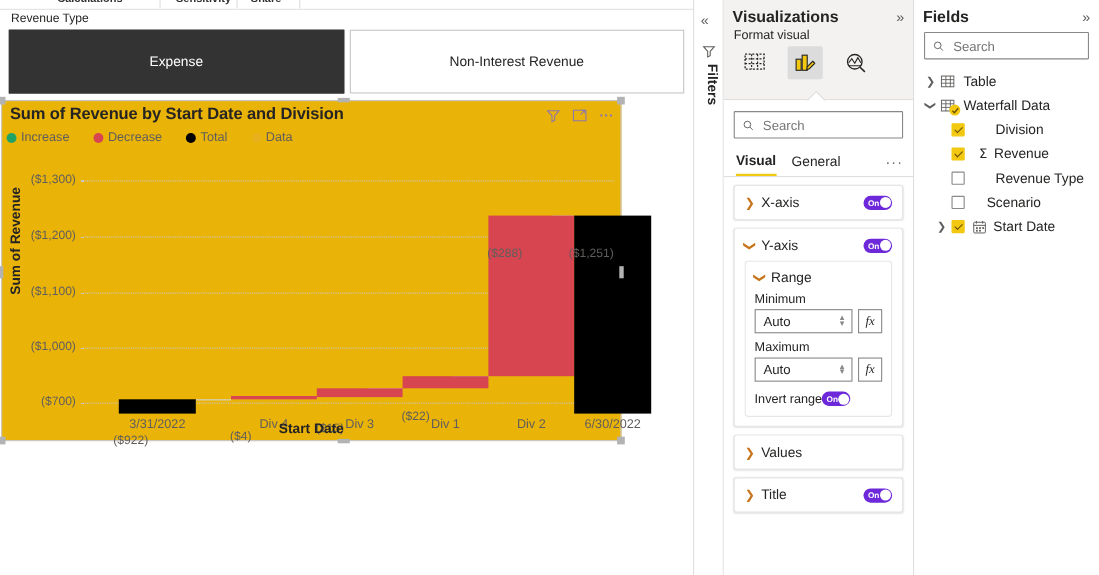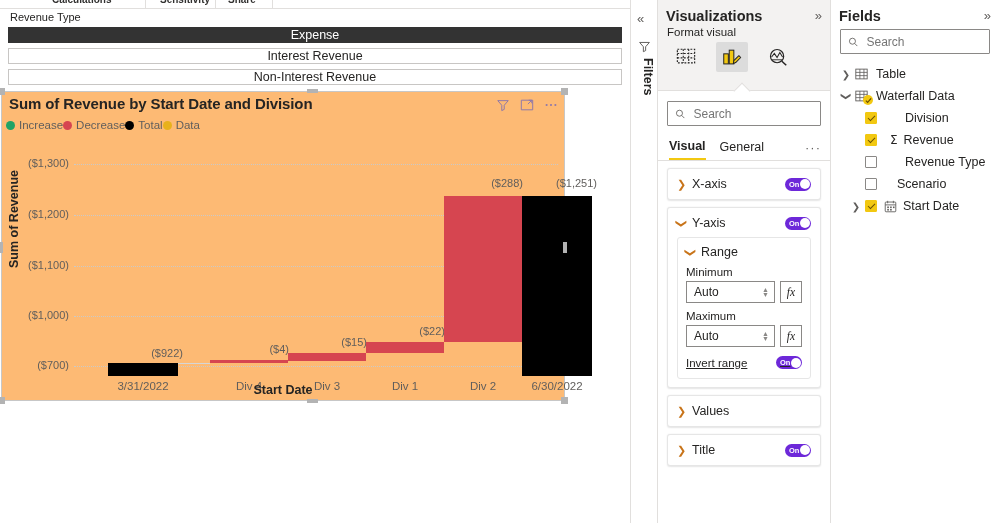--- a/index.html
+++ b/index.html
@@ -30,68 +30,68 @@
 
   
   #canvas {
     position:absolute; left:0; top:9px; width:630px; height:514px;
     background:#ffffff;
   }
 
   
   #slicer { position:absolute; left:8px; top:2px; width:614px; height:80px; }
   #slicer-label { font-size:11px; color:#252423; padding-left:2px; }
-  #slicer-tiles { display:flex; gap:5px; margin-top:4px; height:58px;flex-direction:column; }
+  #slicer-tiles { display:flex; gap:5px; margin-top:4px; height:58px; }
   .slicer-tile {
     flex:1; display:flex; align-items:center; justify-content:center;
     border:1px solid #c8c6c4; background:#ffffff; color:#252423;
     font-size:12.5px; cursor:pointer;
   }
   .slicer-tile.selected { background:#333333; color:#ffffff; border-color:#333333; }
 
   
   #visual {
     position:absolute; left:1px; top:82px; width:564px; height:310px;
-    background:#fdba74; border:1px solid #c7c7c7;
+    background:#eab308; border:1px solid #c7c7c7;
   }
   
   .handle { position:absolute; background:#b3b3b3; z-index:12; }
   .h-corner { width:7px; height:7px; }
   .h-mid-h { width:11px; height:4px; }
   .h-mid-v { width:4px; height:11px; }
 
   #visual-header { position:absolute; left:0; top:0; width:100%; height:26px; }
   #visual-title {
     position:absolute; left:7px; top:3px;
     font-size:15px; font-weight:600; color:#252423; letter-spacing:-0.1px;
   }
   #visual-icons { position:absolute; right:6px; top:5px; display:flex; gap:9px; align-items:center; }
   #visual-icons .vi { width:15px; height:15px; display:flex; align-items:center; justify-content:center; cursor:pointer; }
 
   
-  #legend { position:absolute; left:4px; top:27px; display:flex; gap:0; }
+  #legend { position:absolute; left:4px; top:27px; display:flex; gap:22px; }
   .lg-item { display:flex; align-items:center; gap:4px; font-size:11.5px; color:#605e5c; }
   .lg-dot { width:9px; height:9px; border-radius:50%; display:inline-block; }
 
   
   #plot { position:absolute; left:0; top:0; width:100%; height:100%; }
   .ytick { position:absolute; font-size:11px; color:#605e5c; text-align:right; width:60px; }
   .gridline { position:absolute; left:72px; right:6px; height:0; border-top:1px dotted #c9c9c9; }
   #ylabel {
     position:absolute; left:-58px; top:120px; width:140px; text-align:center;
     font-size:12.5px; font-weight:600; color:#252423;
     transform:rotate(-90deg);
   }
   #xlabel {
     position:absolute; left:0; right:0; bottom:3px; text-align:center;
     font-size:12.5px; font-weight:600; color:#252423;
   }
   .xtick { position:absolute; font-size:11.5px; color:#605e5c; text-align:center; }
   .bar { position:absolute; }
-  .dlabel { position:absolute; font-size:11px; color:#605e5c; text-align:right; }
+  .dlabel { position:absolute; font-size:11px; color:#605e5c; text-align:left;margin-top:48px; }
   .connector { position:absolute; height:0; border-top:1px solid #d6d6d6; }
 
   
   #filters-rail {
     position:absolute; left:630px; top:0; width:28px; height:523px;
     background:#ffffff; border-left:1px solid #e1dfdd; border-right:1px solid #e1dfdd;
   }
   #filters-collapse { position:absolute; left:6px; top:11px; color:#605e5c; font-size:13px; cursor:pointer; }
   #filters-funnel { position:absolute; left:7px; top:40px; cursor:pointer; }
   #filters-text {
@@ -174,21 +174,21 @@
     display:flex; align-items:center; justify-content:space-between;
     padding:0 5px 0 7px; font-size:12px; color:#252423; cursor:text;
   }
   .spin-arrows { display:flex; flex-direction:column; line-height:5px; color:#8a8886; font-size:7px; }
   .fx-btn {
     width:22px; height:22px; border:1px solid #8a8886; background:#fff;
     display:flex; align-items:center; justify-content:center;
     font-style:italic; font-size:11.5px; color:#252423; cursor:pointer;
     font-family:"Liberation Serif", serif;
   }
-  .inv-row { display:flex; align-items:center; justify-content:space-between; margin-top:9px;text-decoration:underline; }
+  .inv-row { display:flex; align-items:center; margin-top:9px; }
   .inv-label { font-size:11.5px; color:#252423; }
 
   
   #fields-pane {
     position:absolute; left:830px; top:0; width:169px; height:523px;
     background:#ffffff; border-left:1px solid #e1dfdd;
   }
   #fields-search {
     display:flex; align-items:center; gap:6px;
     height:25px; border:1px solid #8a8886; background:#fff;
@@ -228,21 +228,20 @@
   <div class="rib-item" style="left:228px">Share</div>
   <div class="rib-sep" style="left:272px"></div>
 </div>
 
 <div id="canvas">
 
   <div id="slicer">
     <div id="slicer-label">Revenue Type</div>
     <div id="slicer-tiles">
       <div class="slicer-tile selected">Expense</div>
-      <div class="slicer-tile">Interest Revenue</div>
       <div class="slicer-tile">Non-Interest Revenue</div>
     </div>
   </div>
 
   <div id="visual">
 
     <div id="visual-header">
       <div id="visual-title">Sum of Revenue by Start Date and Division</div>
       <div id="visual-icons">
         <div class="vi">

